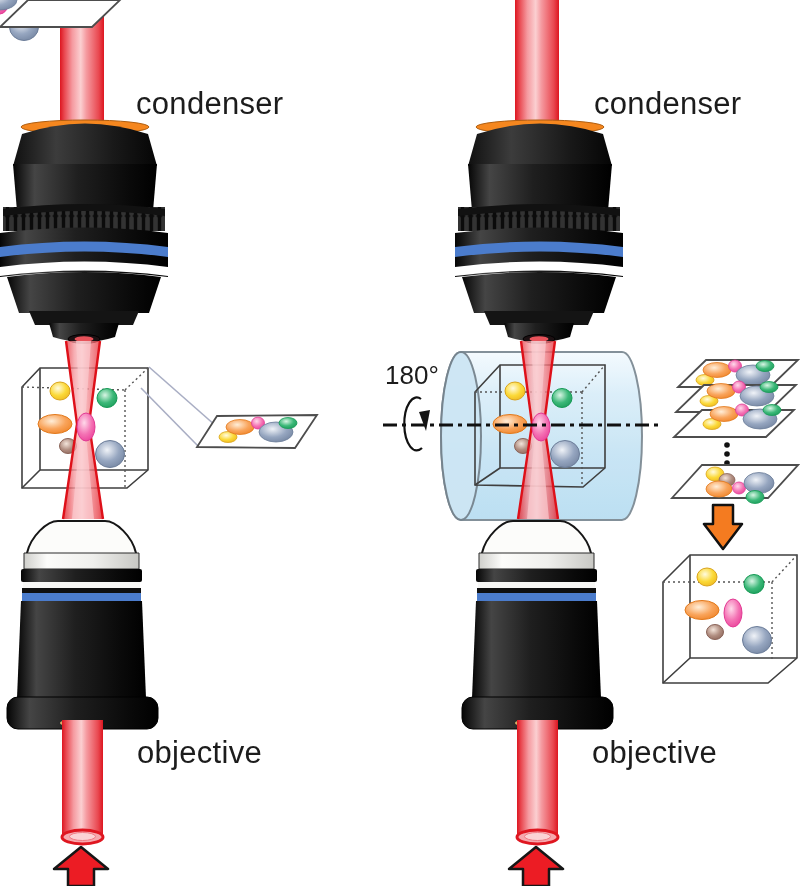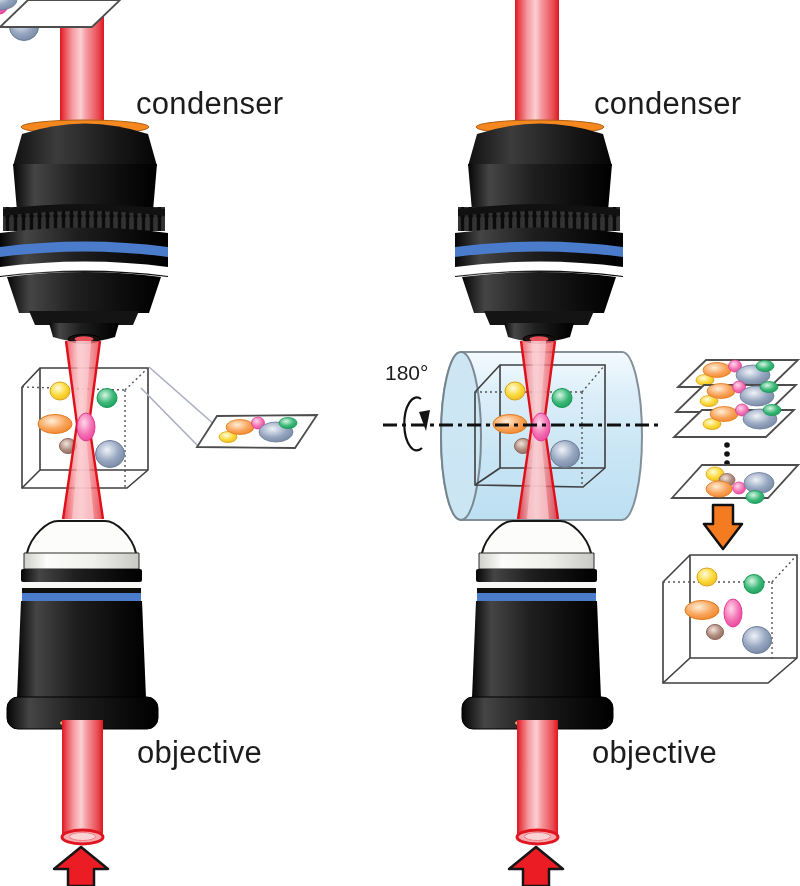--- a/index.html
+++ b/index.html
@@ -1,20 +1,20 @@
 <!DOCTYPE html>
 <html><head>
 <meta charset="utf-8">
 <style>
   html,body{margin:0;padding:0;background:#fff;}
   .stage{position:relative;width:800px;height:886px;background:#ffffff;overflow:hidden;
          font-family:"Liberation Sans",sans-serif;}
   .stage svg{position:absolute;left:0;top:0;}
   .lbl{position:absolute;color:#1c1c1c;font-size:31px;line-height:1;letter-spacing:0.3px;white-space:nowrap;}
-  .lbl-angle{font-size:21px;letter-spacing:0;}
+  .lbl-angle{font-size:26px;letter-spacing:0;}
 </style>
 </head>
 <body>
 
 <div class="stage">
 
 <svg width="800" height="886" viewBox="0 0 800 886">
   <defs>
     <linearGradient id="beamGrad" x1="0" y1="0" x2="1" y2="0">
       <stop offset="0" stop-color="#dd1620"></stop>

